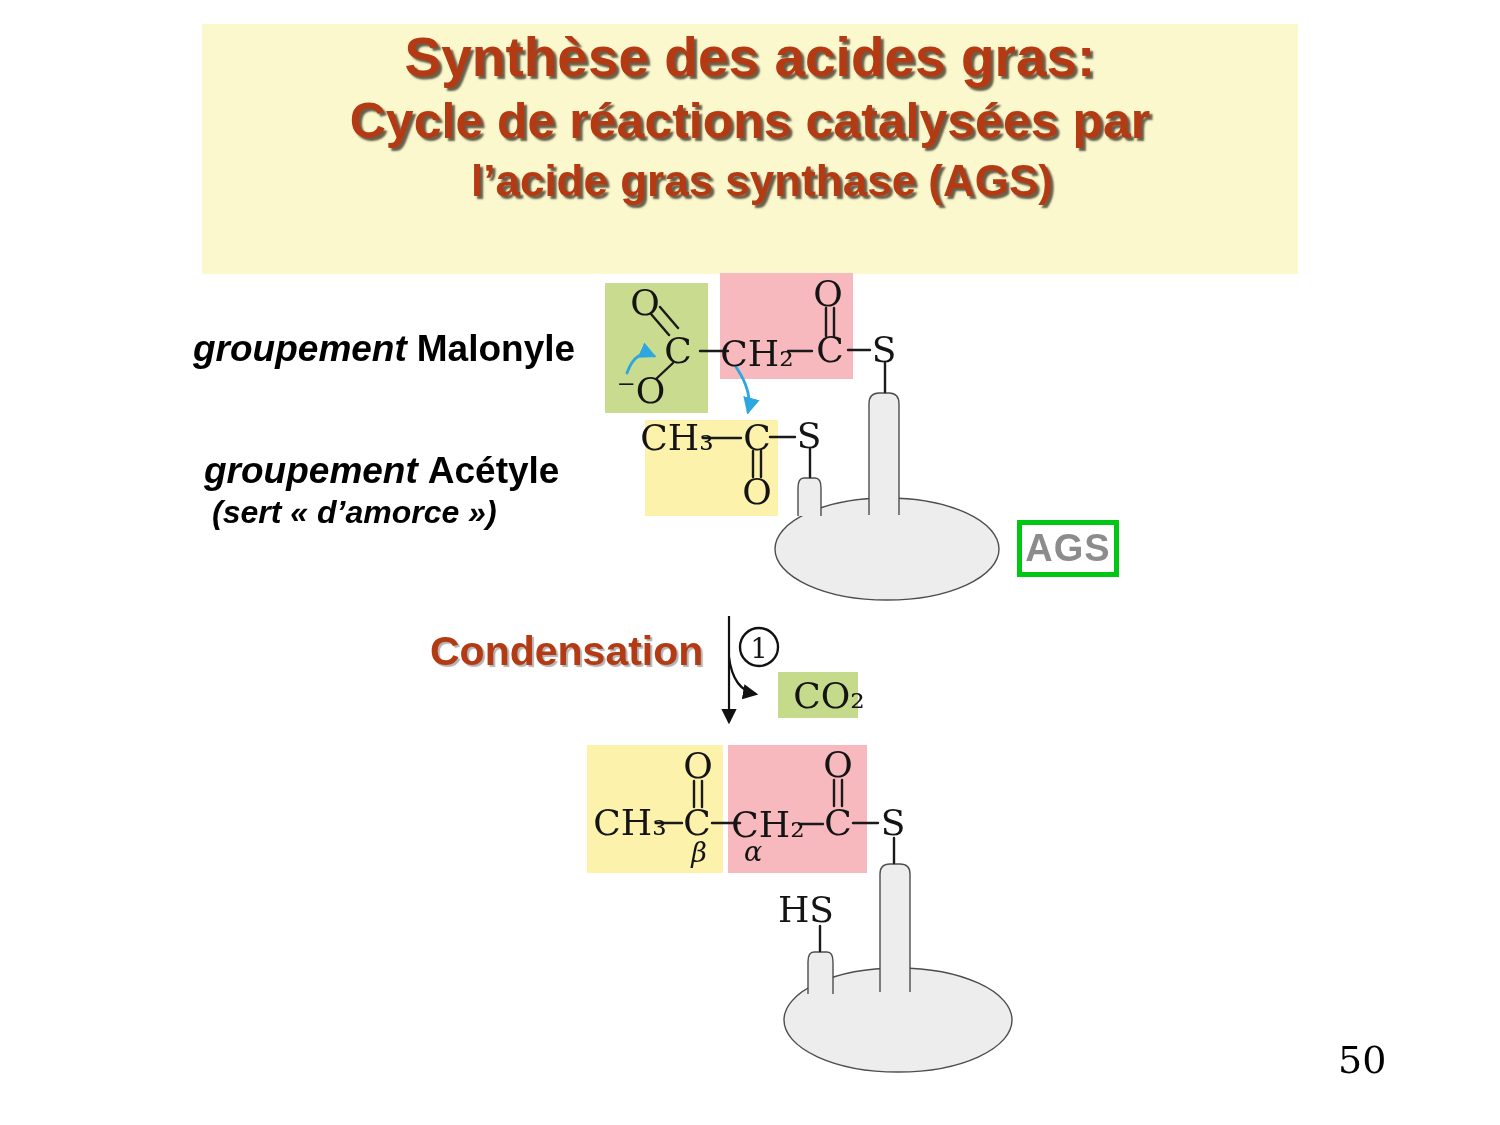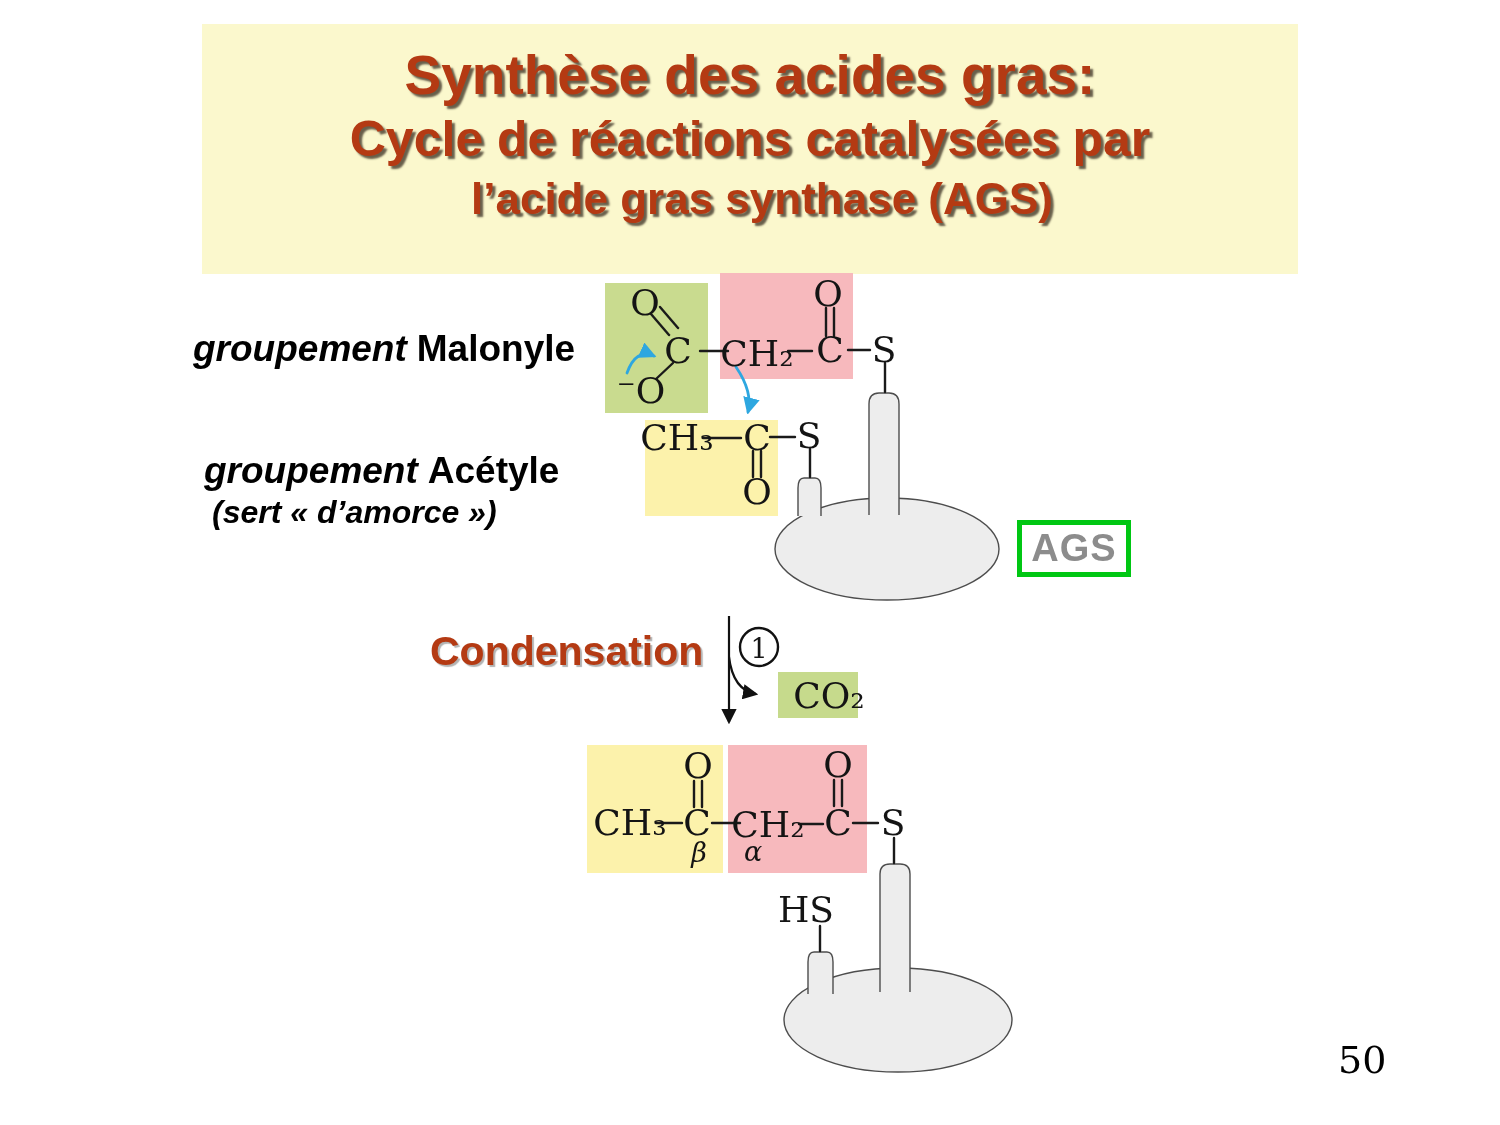--- a/index.html
+++ b/index.html
@@ -3,21 +3,21 @@
 <meta charset="utf-8">
 <style>
   html,body{margin:0;padding:0;background:#fff;}
   .slide{
     position:relative;width:1500px;height:1125px;background:#fff;overflow:hidden;
     font-family:"Liberation Sans",sans-serif;
   }
   
   .title-box{
     position:absolute;left:202px;top:24px;width:1096px;height:250px;
-    background:var(--title-bg);text-align:center;box-sizing:border-box;padding-top:18px;
+    background:var(--title-bg);text-align:center;box-sizing:border-box;
   }
   .title-line{
     font-weight:bold;color:var(--title-red);
     text-shadow:3px 3px 2px rgba(25,12,4,0.65);
     letter-spacing:0px;
   }
   .title-line.l1{font-size:55px;line-height:66px;}
   .title-line.l2{font-size:50px;line-height:62px;}
   .title-line.l3{font-size:44px;line-height:58px;margin-left:24px;}
   
@@ -46,21 +46,21 @@
   
   .atom{
     position:absolute;z-index:3;transform:translate(-50%,-50%);
     font-family:"DejaVu Serif","Liberation Serif",serif;
     font-size:36px;color:#141414;white-space:nowrap;line-height:1;
   }
   .greek{font-size:27px;font-style:italic;}
   .stepnum{font-size:27px;}
   
   .ags-box{
-    position:absolute;left:1017px;top:520px;width:114px;height:57px;z-index:3;
+    position:absolute;left:1017px;top:520px;width:102px;height:57px;z-index:3;
     background:#fff;border:5px solid var(--ags-green);box-sizing:border-box;
     display:flex;align-items:center;justify-content:center;
     font-size:38px;font-weight:bold;color:var(--ags-gray);letter-spacing:1px;
   }
   
   .page-number{
     position:absolute;left:1338px;top:1026px;z-index:3;
     font-family:"DejaVu Serif","Liberation Serif",serif;font-size:38px;color:#000;margin-top:12px;
   }
 </style>

